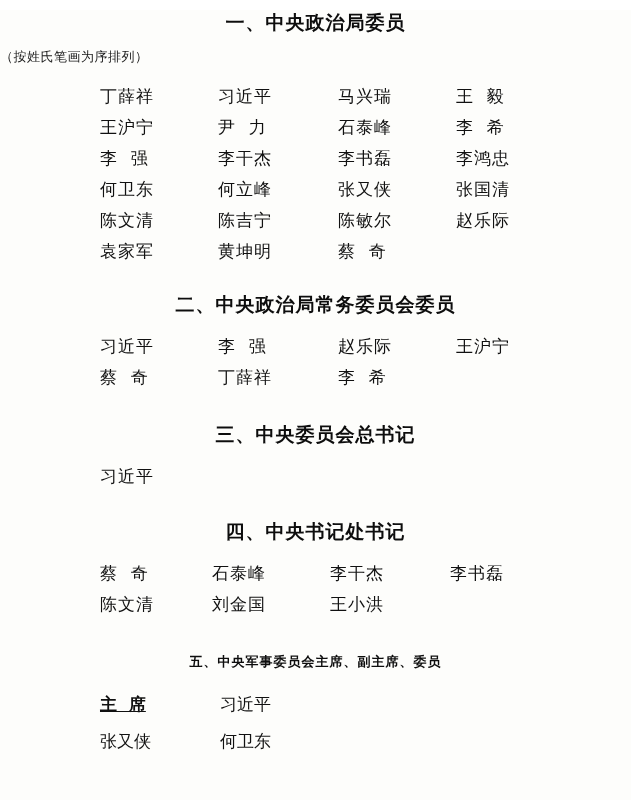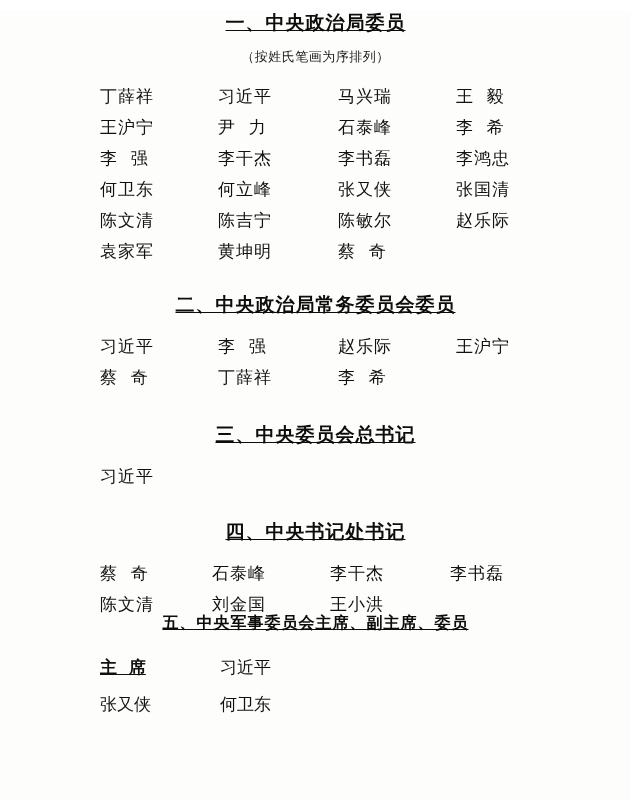--- a/index.html
+++ b/index.html
@@ -24,24 +24,23 @@
   }
   .section {
     margin: 0;
   }
   .sec-heading {
     text-align: center;
     font-weight: bold;
     font-size: 19px;
     letter-spacing: 1px;
     color: #0d0d0d;
-    text-decoration: underline;
   }
   .sec-subheading {
-    text-align: center;
+    text-align: left;
     font-size: 13px;
     color: #1a1a1a;
     letter-spacing: 0.5px;
   }
   .names-grid {
     display: grid;
     font-size: 17px;
     color: #111;
     letter-spacing: 1px;
   }
@@ -72,21 +71,21 @@
     row-gap: 14px;
   }
   
   #sec4-heading { margin-top: 34px; }
   #sec4-grid {
     grid-template-columns: 112px 118px 120px 120px;
     margin: 20px 0 0 100px;
     row-gap: 14px;
   }
   
-  #sec5-heading { font-size: 16px; }
+  #sec5-heading { margin-top: 40px; font-size: 13px; }
   #sec5-rows {
     margin: 22px 0 0 100px;
     font-size: 17px;
   }
   .role-row {
     display: grid;
     grid-template-columns: 120px 120px 120px;
     margin-bottom: 14px;
   }
   .role-label {

